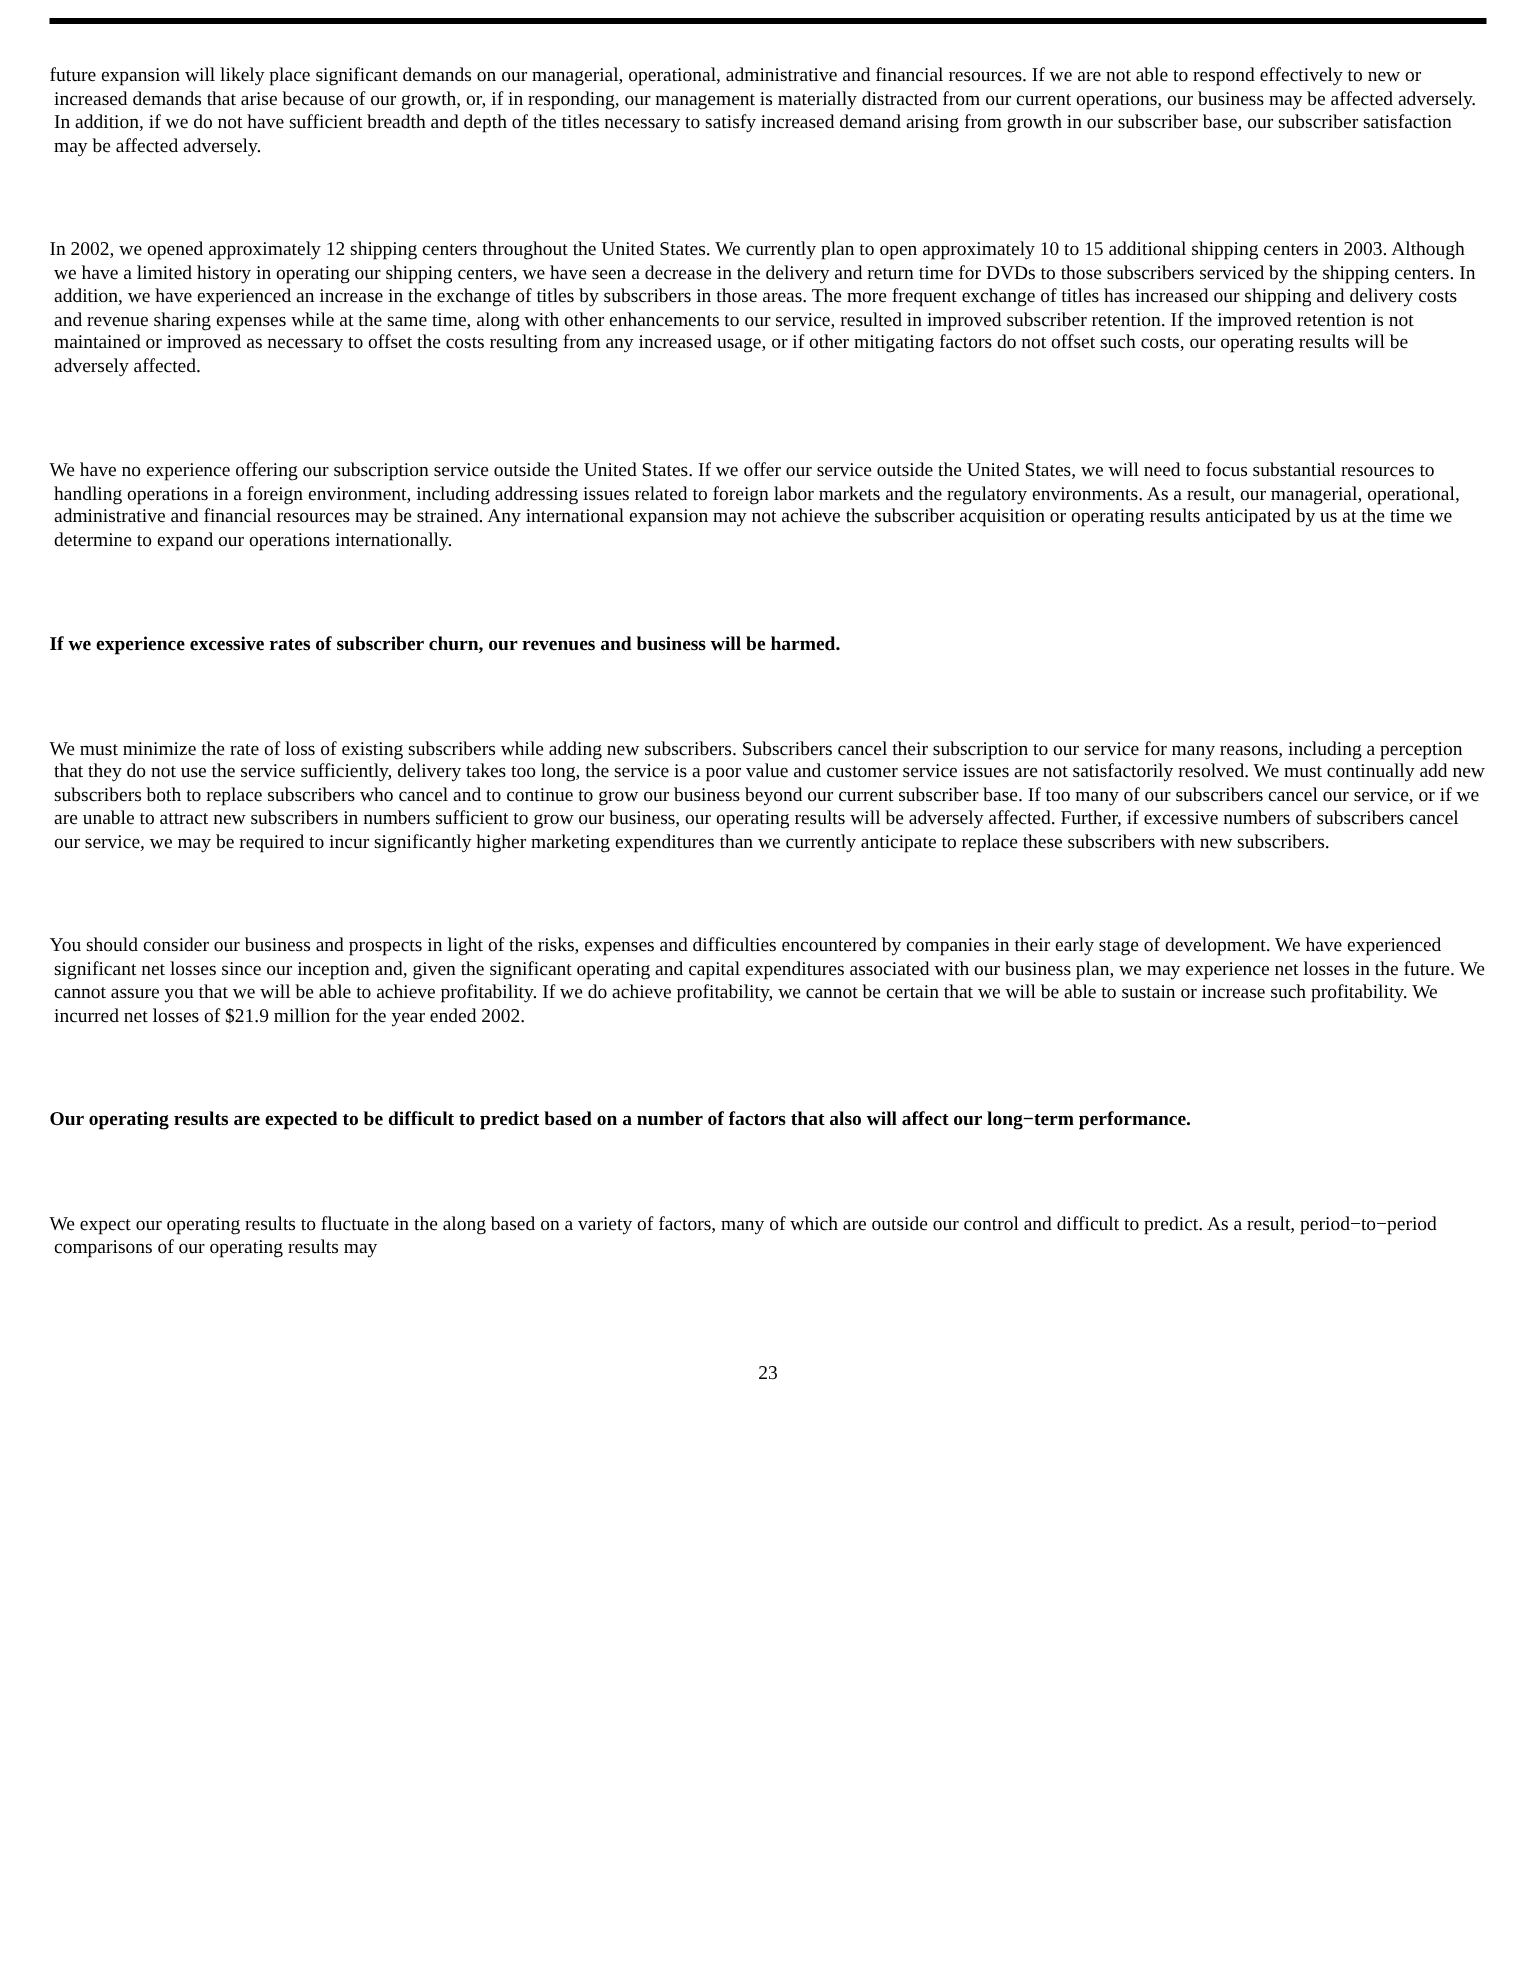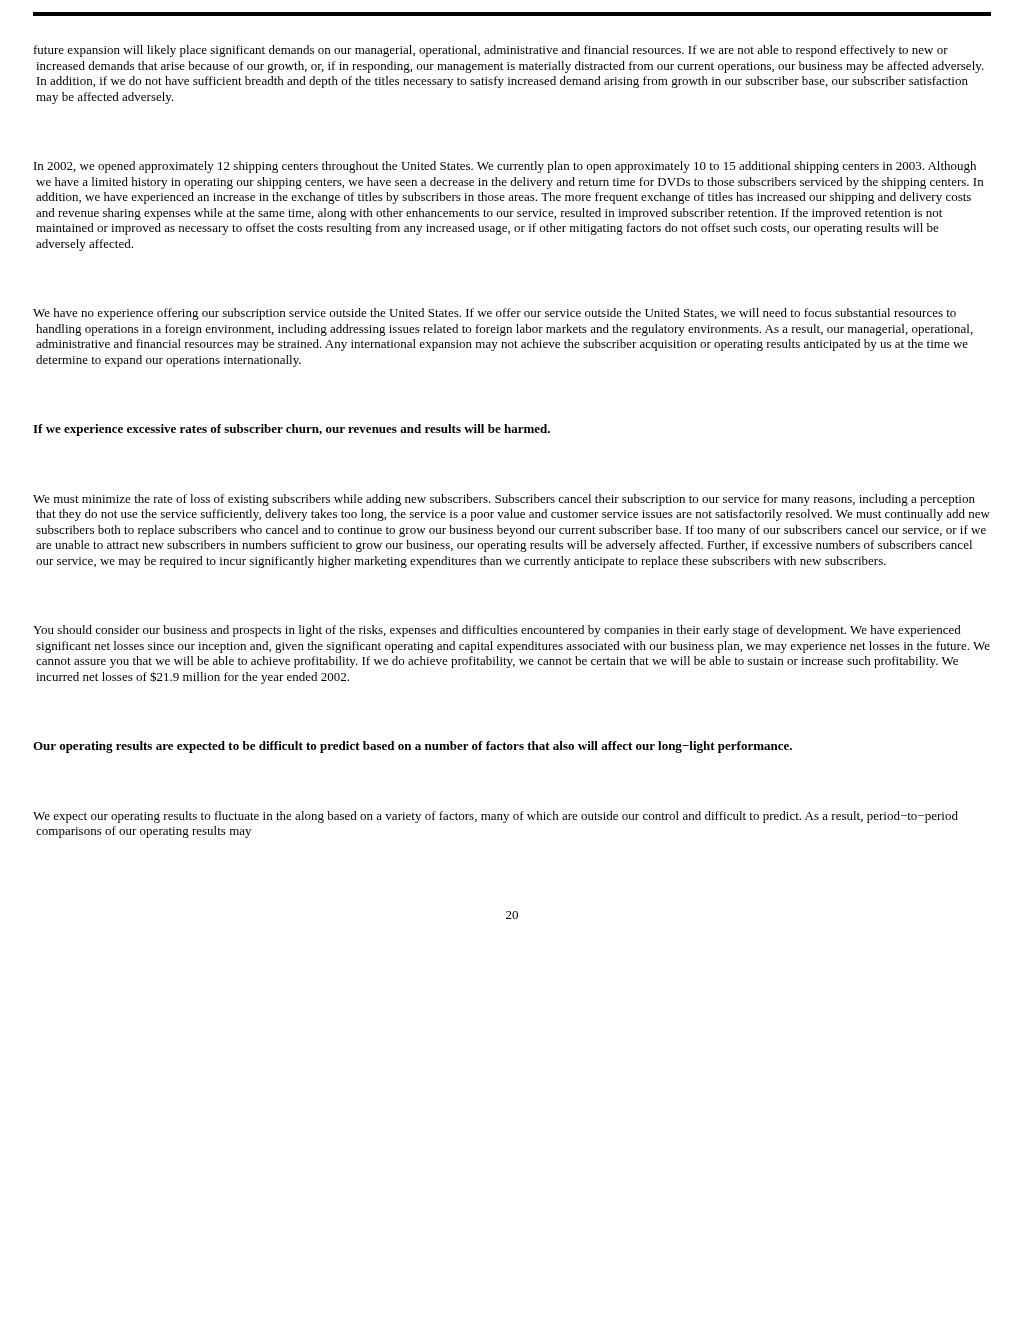--- a/index.html
+++ b/index.html
@@ -50,26 +50,26 @@
 <div class="page">
 
   <div class="top-rule"></div>
 
   <div class="doc-block paragraph">future expansion will likely place significant demands on our managerial, operational, administrative and financial resources. If we are not able to respond effectively to new or increased demands that arise because of our growth, or, if in responding, our management is materially distracted from our current operations, our business may be affected adversely. In addition, if we do not have sufficient breadth and depth of the titles necessary to satisfy increased demand arising from growth in our subscriber base, our subscriber satisfaction may be affected adversely.</div>
 
   <div class="doc-block paragraph">In 2002, we opened approximately 12 shipping centers throughout the United States. We currently plan to open approximately 10 to 15 additional shipping centers in 2003. Although we have a limited history in operating our shipping centers, we have seen a decrease in the delivery and return time for DVDs to those subscribers serviced by the shipping centers. In addition, we have experienced an increase in the exchange of titles by subscribers in those areas. The more frequent exchange of titles has increased our shipping and delivery costs and revenue sharing expenses while at the same time, along with other enhancements to our service, resulted in improved subscriber retention. If the improved retention is not maintained or improved as necessary to offset the costs resulting from any increased usage, or if other mitigating factors do not offset such costs, our operating results will be adversely affected.</div>
 
   <div class="doc-block paragraph">We have no experience offering our subscription service outside the United States. If we offer our service outside the United States, we will need to focus substantial resources to handling operations in a foreign environment, including addressing issues related to foreign labor markets and the regulatory environments. As a result, our managerial, operational, administrative and financial resources may be strained. Any international expansion may not achieve the subscriber acquisition or operating results anticipated by us at the time we determine to expand our operations internationally.</div>
 
-  <div class="doc-block heading">If we experience excessive rates of subscriber churn, our revenues and results will be harmed.</div>
+  <div class="doc-block heading">If we experience excessive rates of subscriber churn, our revenues and business will be harmed.</div>
 
   <div class="doc-block paragraph">We must minimize the rate of loss of existing subscribers while adding new subscribers. Subscribers cancel their subscription to our service for many reasons, including a perception that they do not use the service sufficiently, delivery takes too long, the service is a poor value and customer service issues are not satisfactorily resolved. We must continually add new subscribers both to replace subscribers who cancel and to continue to grow our business beyond our current subscriber base. If too many of our subscribers cancel our service, or if we are unable to attract new subscribers in numbers sufficient to grow our business, our operating results will be adversely affected. Further, if excessive numbers of subscribers cancel our service, we may be required to incur significantly higher marketing expenditures than we currently anticipate to replace these subscribers with new subscribers.</div>
 
 
   <div class="doc-block paragraph">You should consider our business and prospects in light of the risks, expenses and difficulties encountered by companies in their early stage of development. We have experienced significant net losses since our inception and, given the significant operating and capital expenditures associated with our business plan, we may experience net losses in the future. We cannot assure you that we will be able to achieve profitability. If we do achieve profitability, we cannot be certain that we will be able to sustain or increase such profitability. We incurred net losses of $21.9 million for the year ended 2002.</div>
 
-  <div class="doc-block heading">Our operating results are expected to be difficult to predict based on a number of factors that also will affect our long−light performance.</div>
+  <div class="doc-block heading">Our operating results are expected to be difficult to predict based on a number of factors that also will affect our long−term performance.</div>
 
   <div class="doc-block paragraph">We expect our operating results to fluctuate in the along based on a variety of factors, many of which are outside our control and difficult to predict. As a result, period−to−period comparisons of our operating results may</div>
 
-  <div class="page-number">20</div>
+  <div class="page-number">23</div>
 
 </div>
 
 </body></html>

